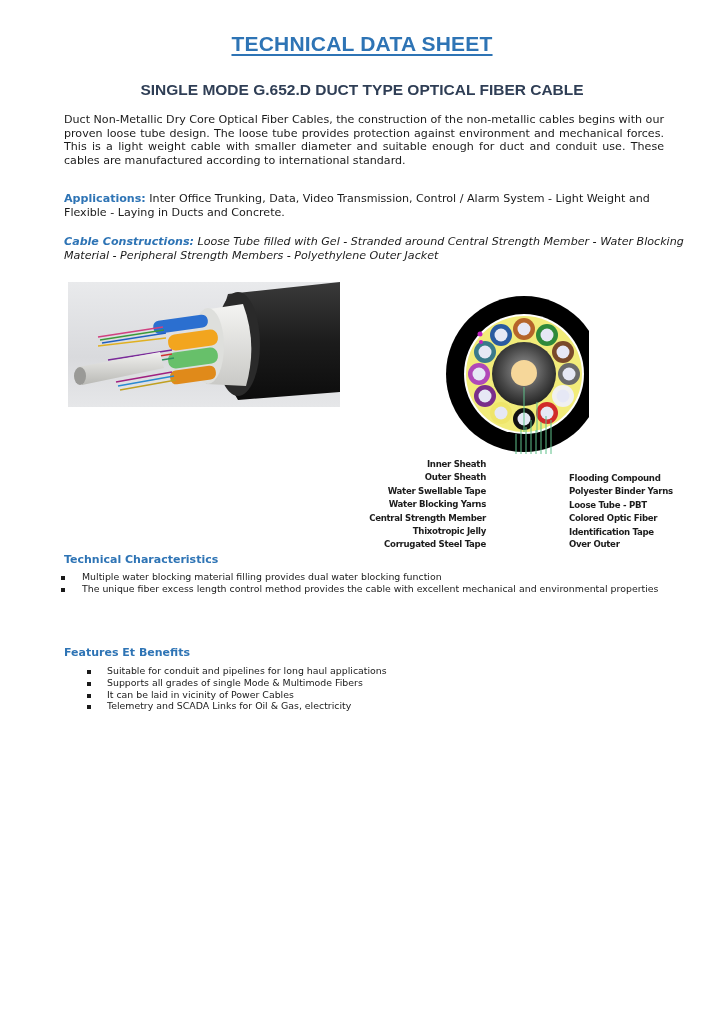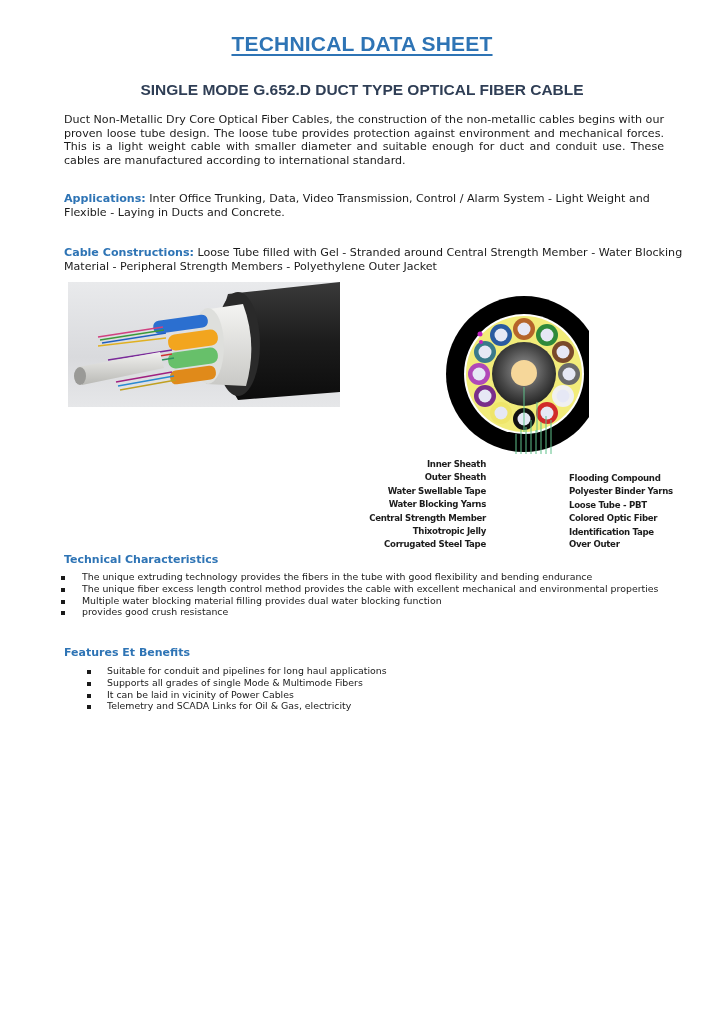--- a/index.html
+++ b/index.html
@@ -9,21 +9,21 @@
              font-family: "Liberation Sans", sans-serif; font-weight: bold; font-size: 21px;
              color: #2e74b5; text-decoration: underline; text-underline-offset: 3px; letter-spacing: 0.2px; }
     .subtitle { position: absolute; left: 0; width: 724px; top: 81px; text-align: center;
                 font-family: "Liberation Sans", sans-serif; font-weight: bold; font-size: 15.5px;
                 color: #2f3e55; }
     .intro { position: absolute; left: 64px; width: 600px; top: 113px; font-size: 11.1px;
              line-height: 13.6px; text-align: justify; color: #1a1a1a; }
     .para { position: absolute; left: 64px; width: 620px; font-size: 11.1px; line-height: 14px; color: #1a1a1a; }
     .para .lead { font-weight: bold; color: #2e74b5; }
     .apps { top: 192px; }
-    .cons { top: 246px; }
+    .cons { top: 235px; font-style: italic; }
     .cable-photo { position: absolute; left: 68px; top: 282px; width: 272px; height: 125px;
                    background: linear-gradient(180deg, #e9eaec 0%, #d9dadd 60%, #e6e7e9 100%); overflow: hidden; }
     .xsection { position: absolute; left: 446px; top: 292px; width: 156px; height: 162px; }
     .labels-left { position: absolute; left: 330px; width: 156px; top: 458px; text-align: right;
                    font-family: "DejaVu Sans", sans-serif; font-weight: bold; font-size: 8.6px;
                    line-height: 13.4px; color: #1c1c1c; letter-spacing: -0.3px; }
     .labels-right { position: absolute; left: 569px; width: 150px; top: 472px;
                     font-family: "DejaVu Sans", sans-serif; font-weight: bold; font-size: 8.6px;
                     line-height: 13.4px; color: #1c1c1c; letter-spacing: -0.3px; }
     .labels-right div:nth-child(5) { margin-top: 0; line-height: 12px; }
@@ -182,24 +182,22 @@
   <div>Flooding Compound</div>
   <div>Polyester Binder Yarns</div>
   <div>Loose Tube - PBT</div>
   <div>Colored Optic Fiber</div>
   <div>Identification Tape</div>
   <div>Over Outer</div>
 </div>
 
 <div class="section-head tc-head">Technical Characteristics</div>
 <ul class="bullets tc-list">
-  <li><span class="dot"></span><span>The unique extruding technology provides the fibers in the tube with good flexibility and bending endurance</span></li>
+  <li><span class="dot"></span><span>Multiple water blocking material filling provides dual water blocking function</span></li>
   <li><span class="dot"></span><span>The unique fiber excess length control method provides the cable with excellent mechanical and environmental properties</span></li>
-  <li><span class="dot"></span><span>Multiple water blocking material filling provides dual water blocking function</span></li>
-  <li><span class="dot"></span><span>provides good crush resistance</span></li>
 </ul>
 
 <div class="section-head fb-head">Features Et Benefits</div>
 <ul class="bullets fb-list">
   <li><span class="dot"></span><span>Suitable for conduit and pipelines for long haul applications</span></li>
   <li><span class="dot"></span><span>Supports all grades of single Mode &amp; Multimode Fibers</span></li>
   <li><span class="dot"></span><span>It can be laid in vicinity of Power Cables</span></li>
   <li><span class="dot"></span><span>Telemetry and SCADA Links for Oil &amp; Gas, electricity</span></li>
 </ul>
 

